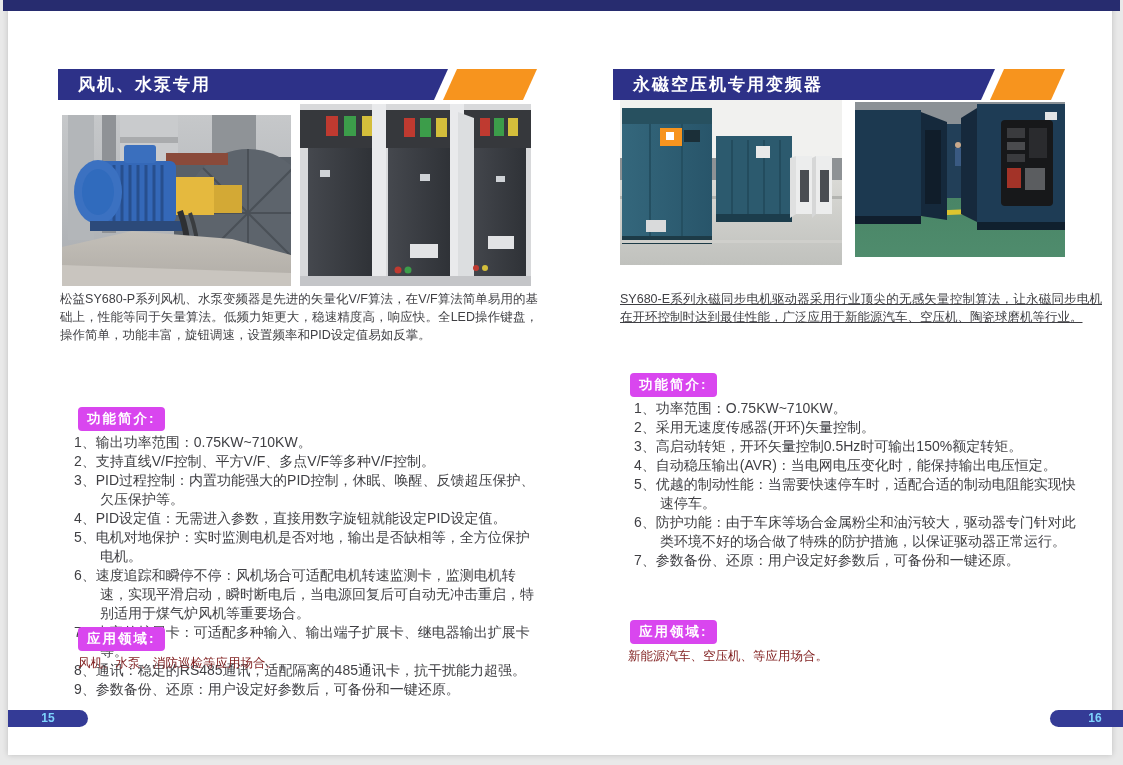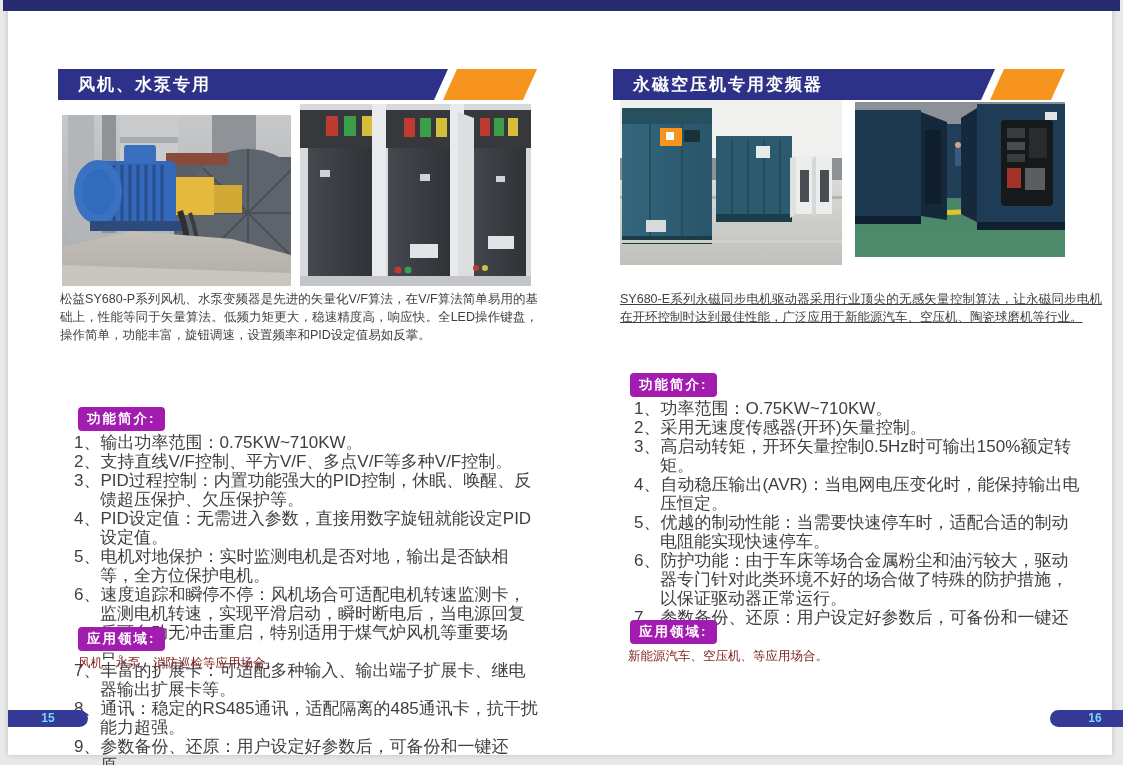--- a/index.html
+++ b/index.html
@@ -21,23 +21,23 @@
   .hdr-r .blue{clip-path:polygon(0 0,382px 0,368px 31px,0 31px);}
   .hdr-r .accent{clip-path:polygon(391px 0,452px 0,438px 31px,377px 31px);}
   .hdr .title{position:absolute;left:20px;top:0;line-height:31px;color:#ffffff;
               font-size:17px;font-weight:bold;letter-spacing:2px;z-index:2;}
   
   .photo{position:absolute;overflow:hidden;background:#cccccc;z-index:2;}
   .photo svg{display:block;width:100%;height:100%;}
   
   .intro{position:absolute;font-size:12.5px;line-height:18px;color:#3f3f43;
          text-align:justify;margin:0;z-index:2;}
-  .badge{position:absolute;background:#a21caf;color:#ffffff;font-size:13.5px;font-weight:bold;
+  .badge{position:absolute;background:#d946ef;color:#ffffff;font-size:13.5px;font-weight:bold;
          padding:3px 9px;border-radius:4px;letter-spacing:2px;z-index:2;}
-  .features{position:absolute;list-style:none;margin:0;padding:0;font-size:17px;
+  .features{position:absolute;list-style:none;margin:0;padding:0;font-size:14px;
             line-height:19px;color:#3f3f43;z-index:2;}
   .features li{padding-left:26px;text-indent:-26px;}
   .apps{position:absolute;font-size:12.5px;color:#7f1d1d;margin:0;z-index:2;}
   .pill{position:absolute;top:710px;height:17px;background:#343b96;color:#7dd3fc;
         font-size:12px;font-weight:bold;text-align:center;line-height:17px;z-index:4;}
   .pill-l{left:8px;width:80px;border-radius:0 10px 10px 0;}
   .pill-r{left:1050px;width:62px;border-radius:10px 0 0 10px;padding-left:14px;}
 </style>
 </head>
 <body>

